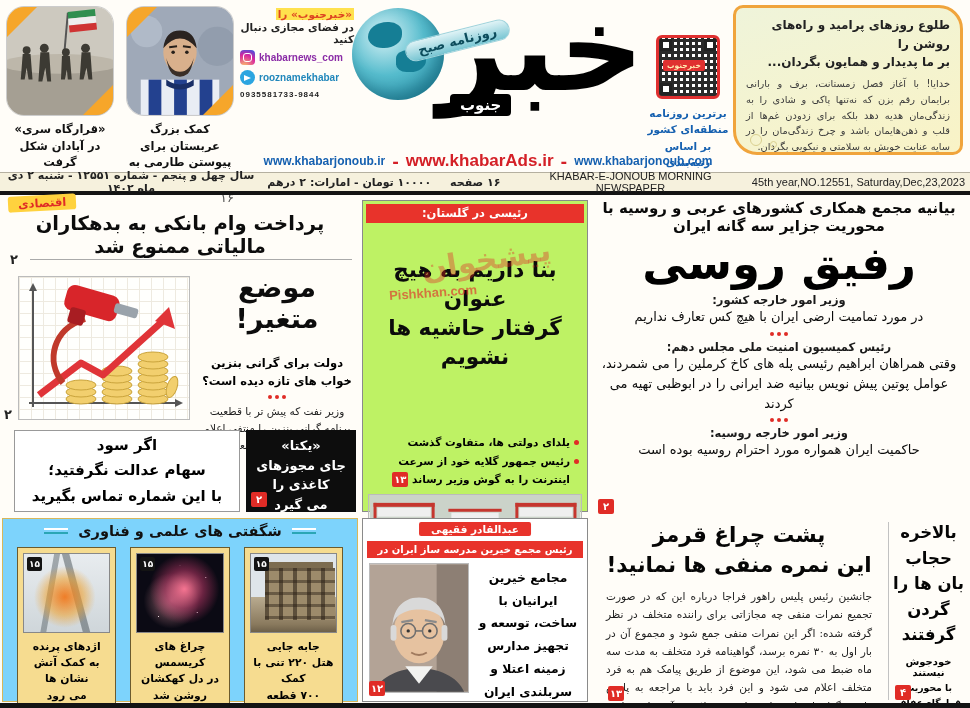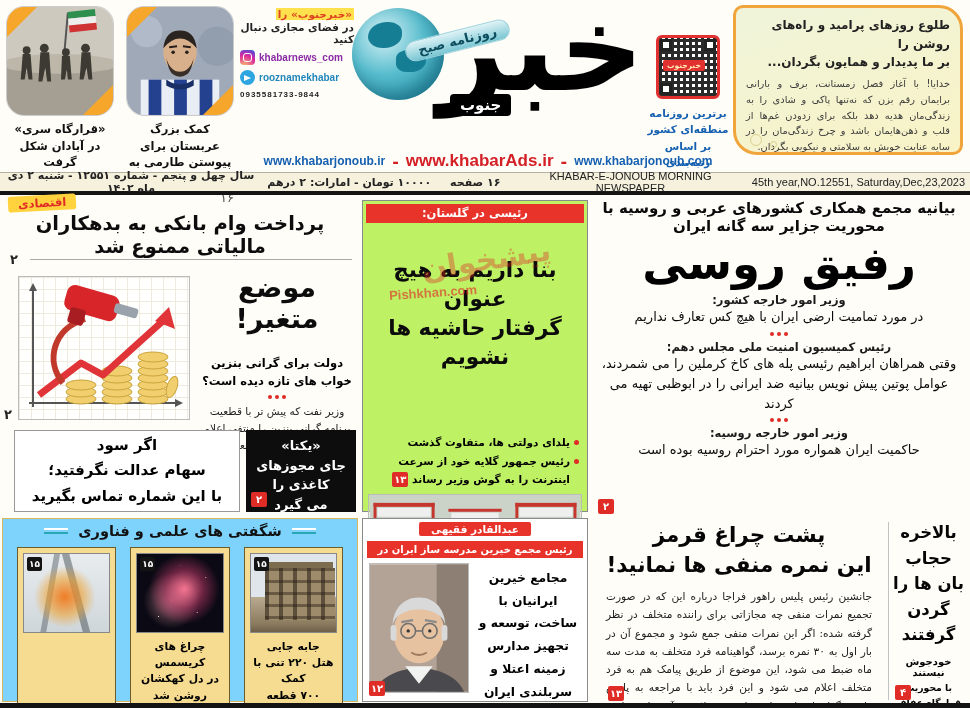--- a/index.html
+++ b/index.html
@@ -385,20 +385,23 @@
           <span class="bb">۱۵</span>
         </div>
         <div class="sci-cap">چراغ های کریسمس
 در دل کهکشان
 روشن شد</div>
       </div>
       <div class="sci-card">
         <div class="sci-img img-dragon">
           <span class="bb">۱۵</span>
         </div>
+        <div class="sci-cap">اژدهای پرنده
+به کمک آتش نشان ها
+می رود</div>
       </div>
     </div>
   </div>
 
   <div class="abs raisi">
     <div class="red-bar">رئیسی در گلستان:</div>
     <div class="raisi-h">
       <span>بنا داریم به هیچ عنوان
 گرفتار حاشیه ها نشویم</span>
       <span class="wm-fa">پیشخوان</span>

